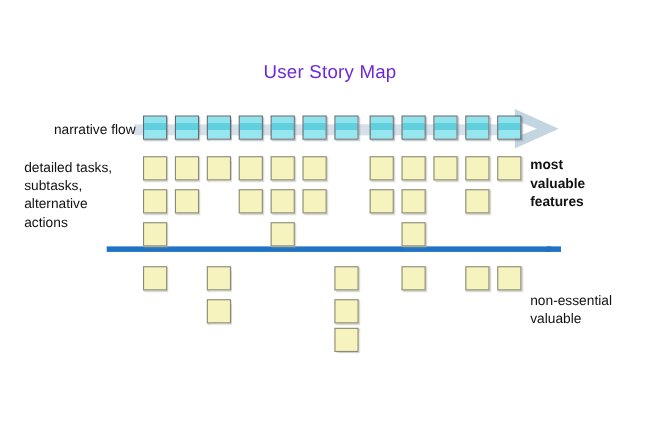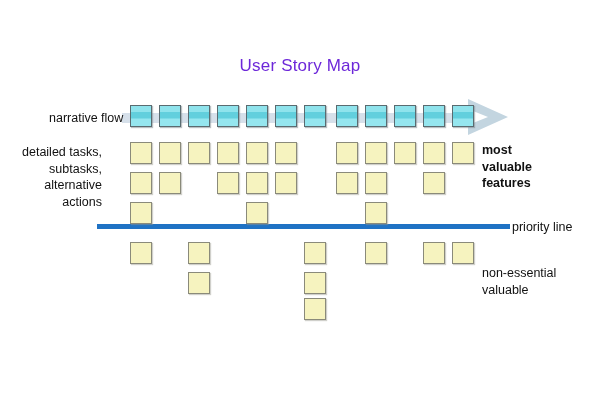--- a/index.html
+++ b/index.html
@@ -25,21 +25,21 @@
 
   
   .lbl{
     position:absolute;
     font-size:12.5px;
     line-height:16.5px;
     color:#111111;
     white-space:pre-line;
   }
   .lbl-narrative{left:39px;top:110px;margin-left:10px;}
-  .lbl-detailed{left:22px;top:144px;text-align:right;}
+  .lbl-detailed{left:22px;top:144px;}
   .lbl-most{left:482px;top:142px;font-weight:bold;}
   .lbl-nonessential{left:482px;top:265px;}
   .lbl-priority{left:512px;top:219px;}
 
   
   .flow-band{
     position:absolute;
     left:122px;top:113px;
     width:352px;height:10px;
     background:#cfdbe6;
@@ -146,15 +146,14 @@
   <div class="lbl lbl-narrative">narrative flow</div>
   <div class="lbl lbl-detailed">detailed tasks,
 subtasks,
 alternative
 actions</div>
   <div class="lbl lbl-most">most
 valuable
 features</div>
   <div class="lbl lbl-nonessential">non-essential
 valuable</div>
-  <div class="lbl lbl-priority">priority line</div>
 
 </div>
 
 </body></html>

